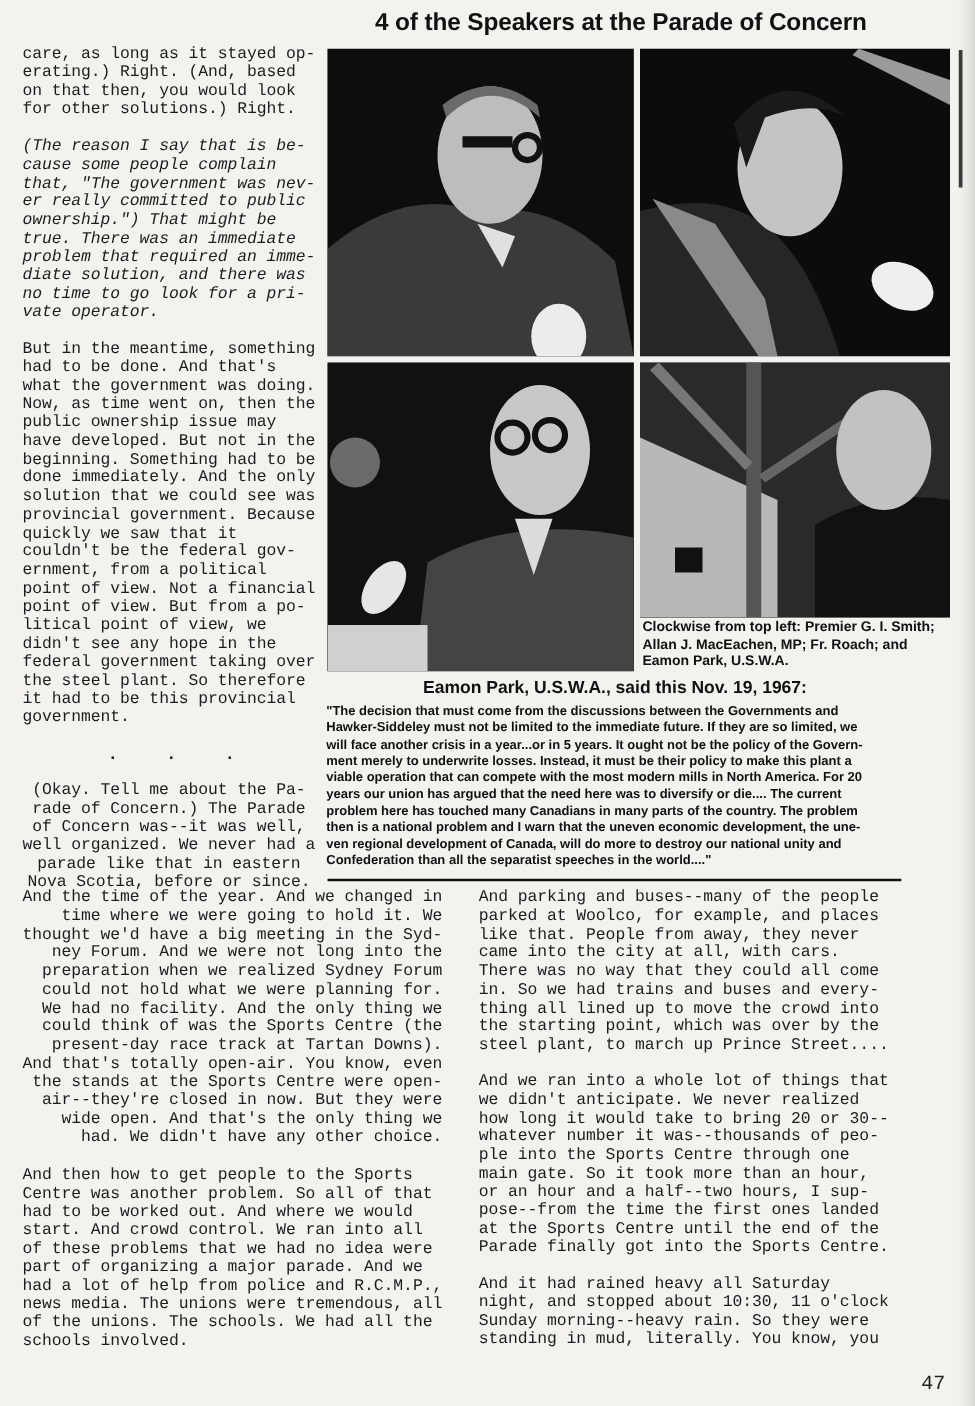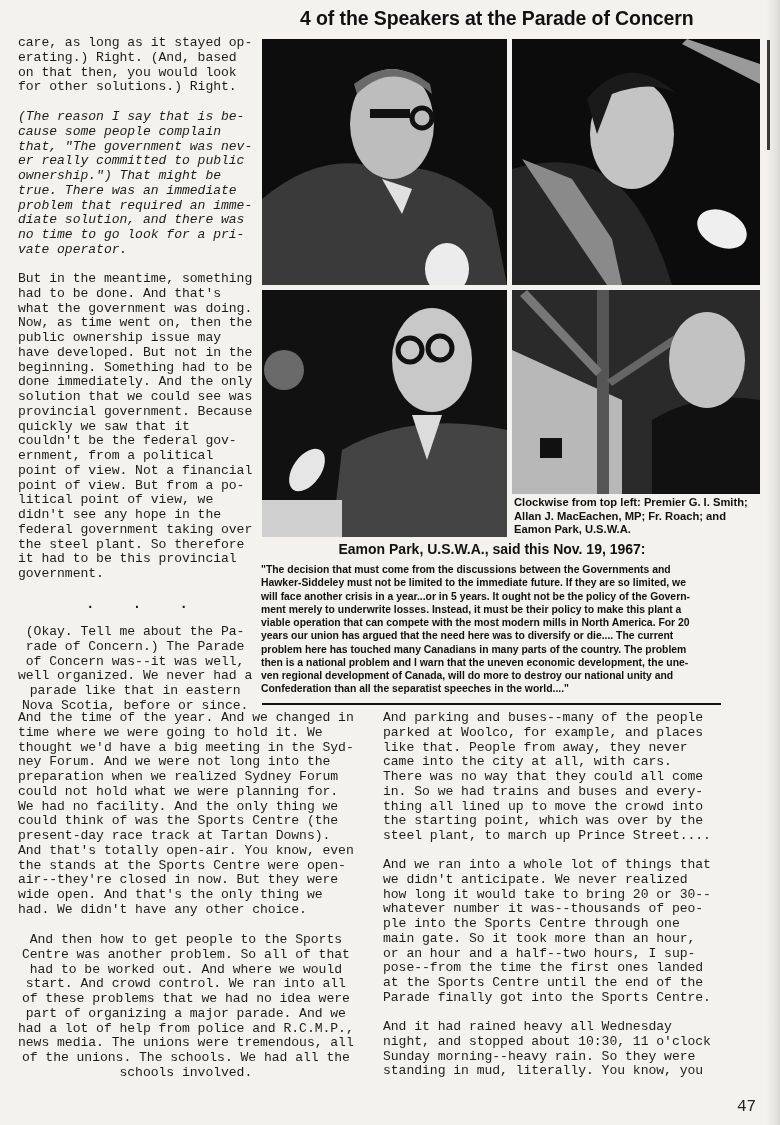--- a/index.html
+++ b/index.html
@@ -169,35 +169,35 @@
 will face another crisis in a year...or in 5 years. It ought not be the policy of the Govern-
 ment merely to underwrite losses. Instead, it must be their policy to make this plant a
 viable operation that can compete with the most modern mills in North America. For 20
 years our union has argued that the need here was to diversify or die.... The current
 problem here has touched many Canadians in many parts of the country. The problem
 then is a national problem and I warn that the uneven economic development, the une-
 ven regional development of Canada, will do more to destroy our national unity and
 Confederation than all the separatist speeches in the world...."</div>
 <div class="rule"></div>
 
-<div class="abs mono" style="left:18px;top:711px;">And the time of the year. And we changed in
+<div class="abs mono" style="left:18px;top:711px;text-align:right;">And the time of the year. And we changed in
 time where we were going to hold it. We
 thought we'd have a big meeting in the Syd-
 ney Forum. And we were not long into the
 preparation when we realized Sydney Forum
 could not hold what we were planning for.
 We had no facility. And the only thing we
 could think of was the Sports Centre (the
 present-day race track at Tartan Downs).
 And that's totally open-air. You know, even
 the stands at the Sports Centre were open-
 air--they're closed in now. But they were
 wide open. And that's the only thing we
 had. We didn't have any other choice.</div>
-<div class="abs mono" style="left:18px;top:933px;text-align:center;">And then how to get people to the Sports
+<div class="abs mono" style="left:18px;top:933px;">And then how to get people to the Sports
 Centre was another problem. So all of that
 had to be worked out. And where we would
 start. And crowd control. We ran into all
 of these problems that we had no idea were
 part of organizing a major parade. And we
 had a lot of help from police and R.C.M.P.,
 news media. The unions were tremendous, all
 of the unions. The schools. We had all the
 schools involved.</div>
 
@@ -213,18 +213,18 @@
 <div class="abs mono" style="left:383px;top:858px;">And we ran into a whole lot of things that
 we didn't anticipate. We never realized
 how long it would take to bring 20 or 30--
 whatever number it was--thousands of peo-
 ple into the Sports Centre through one
 main gate. So it took more than an hour,
 or an hour and a half--two hours, I sup-
 pose--from the time the first ones landed
 at the Sports Centre until the end of the
 Parade finally got into the Sports Centre.</div>
-<div class="abs mono" style="left:383px;top:1020px;">And it had rained heavy all Wednesday
+<div class="abs mono" style="left:383px;top:1020px;">And it had rained heavy all Saturday
 night, and stopped about 10:30, 11 o'clock
 Sunday morning--heavy rain. So they were
 standing in mud, literally. You know, you</div>
 
 <div class="page-num">47</div>
 
 </body></html>

